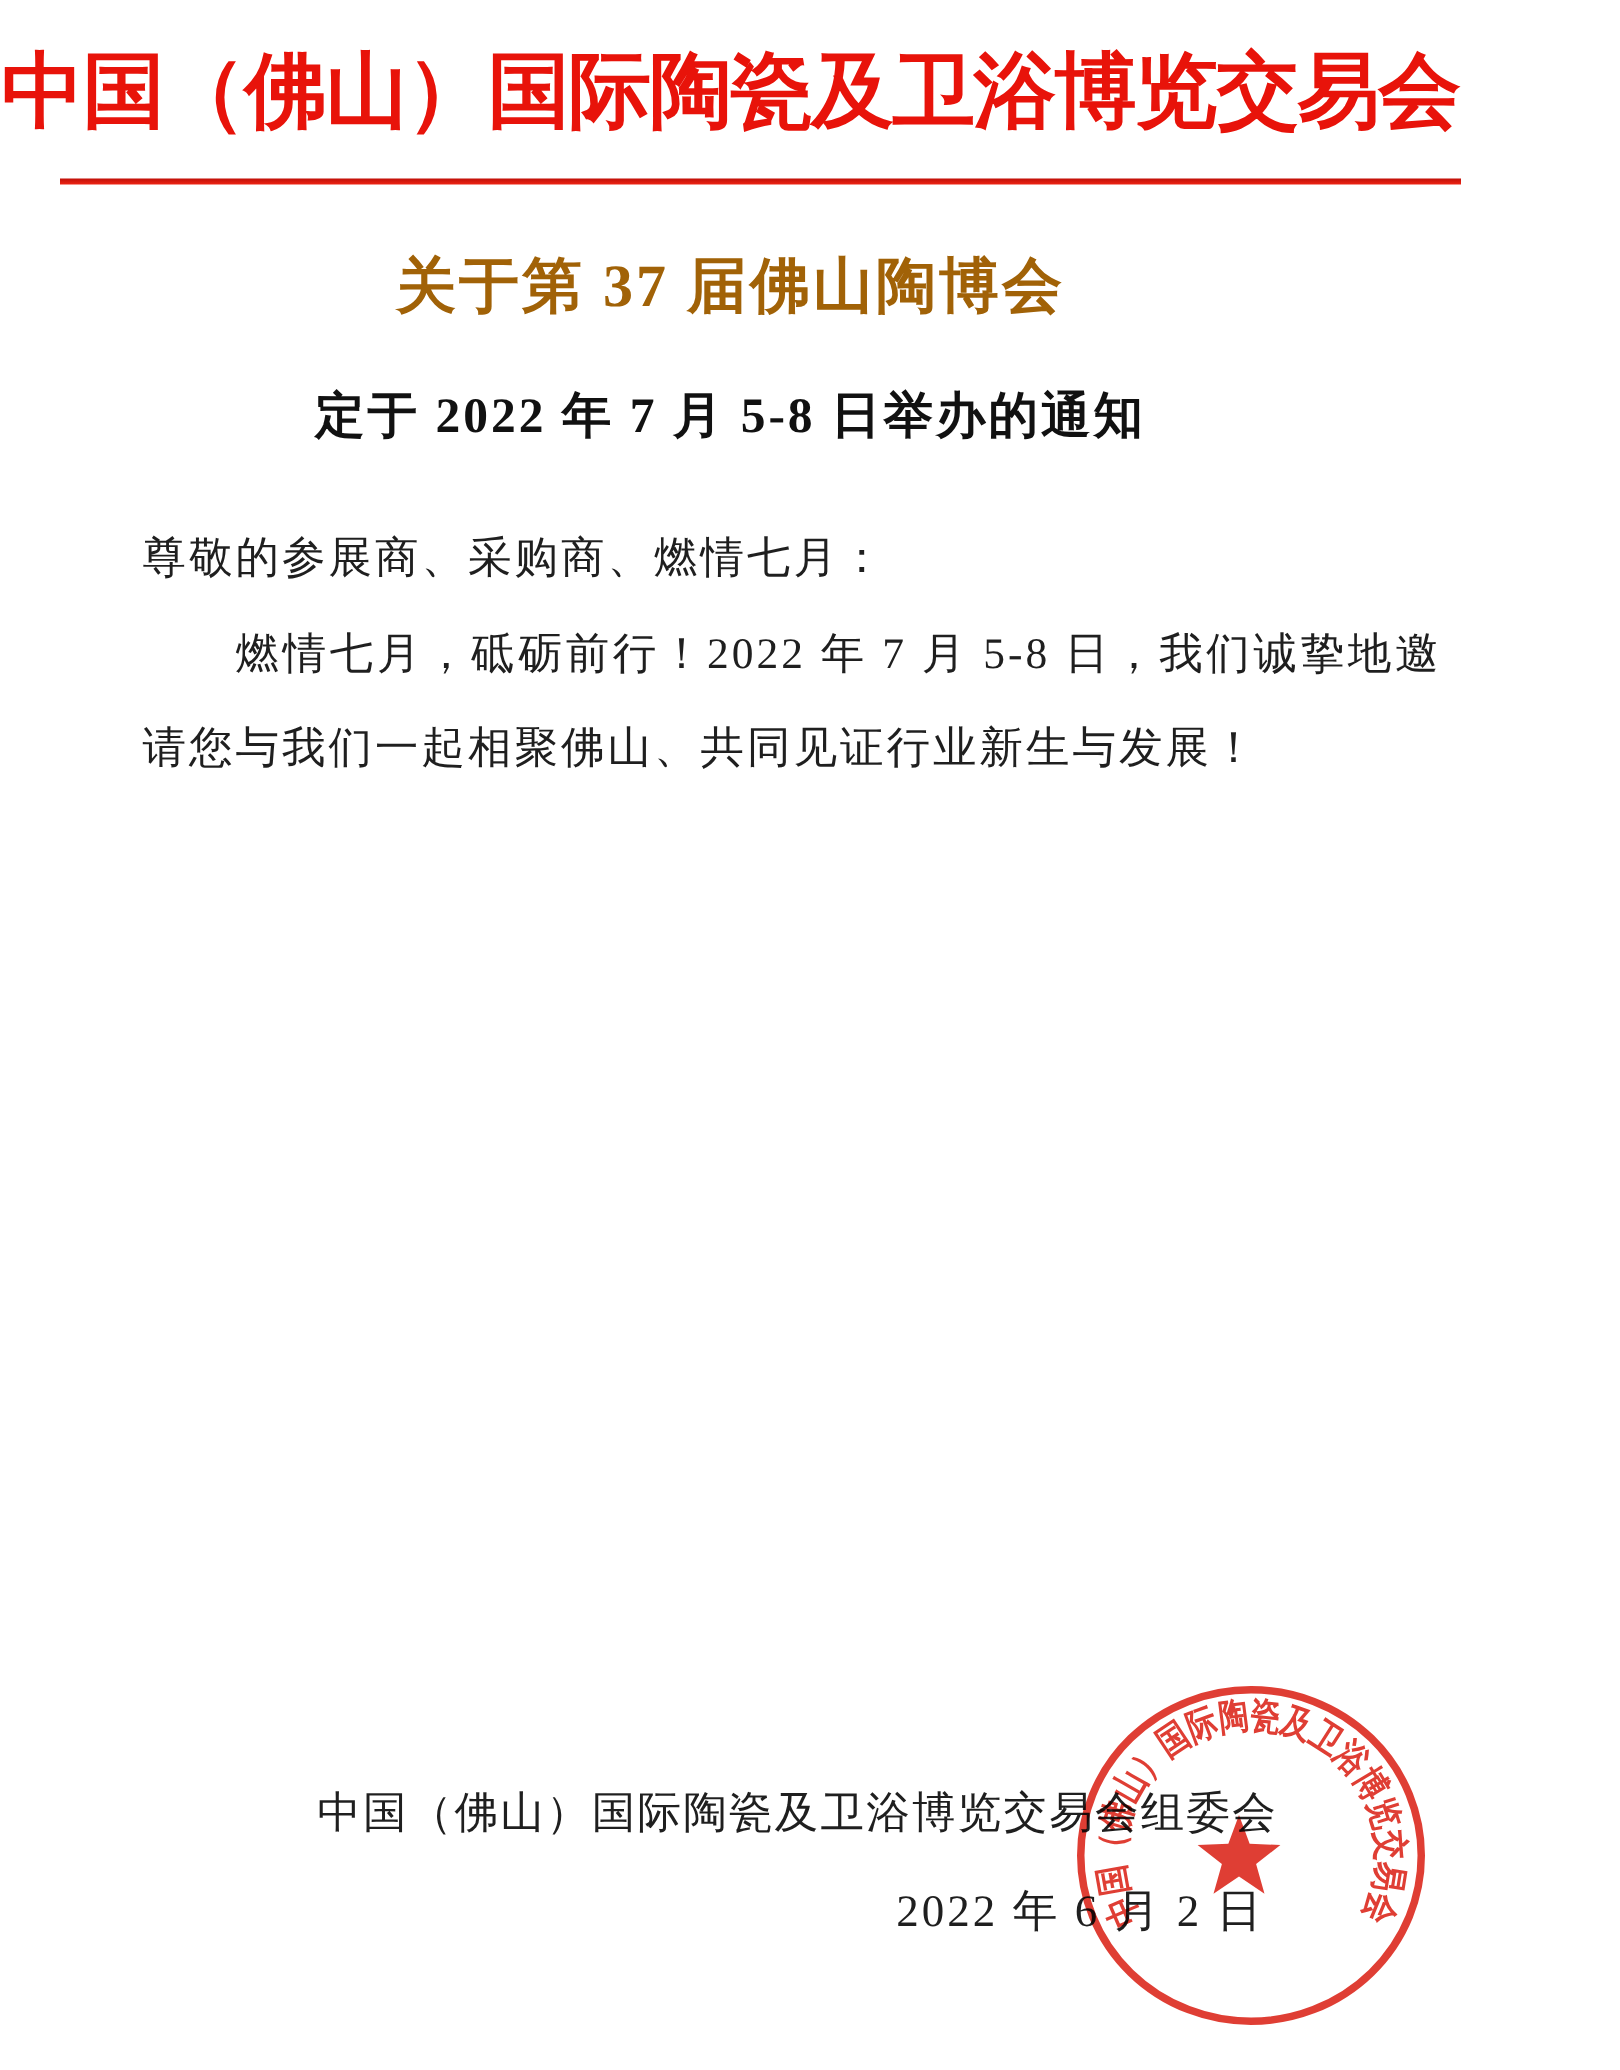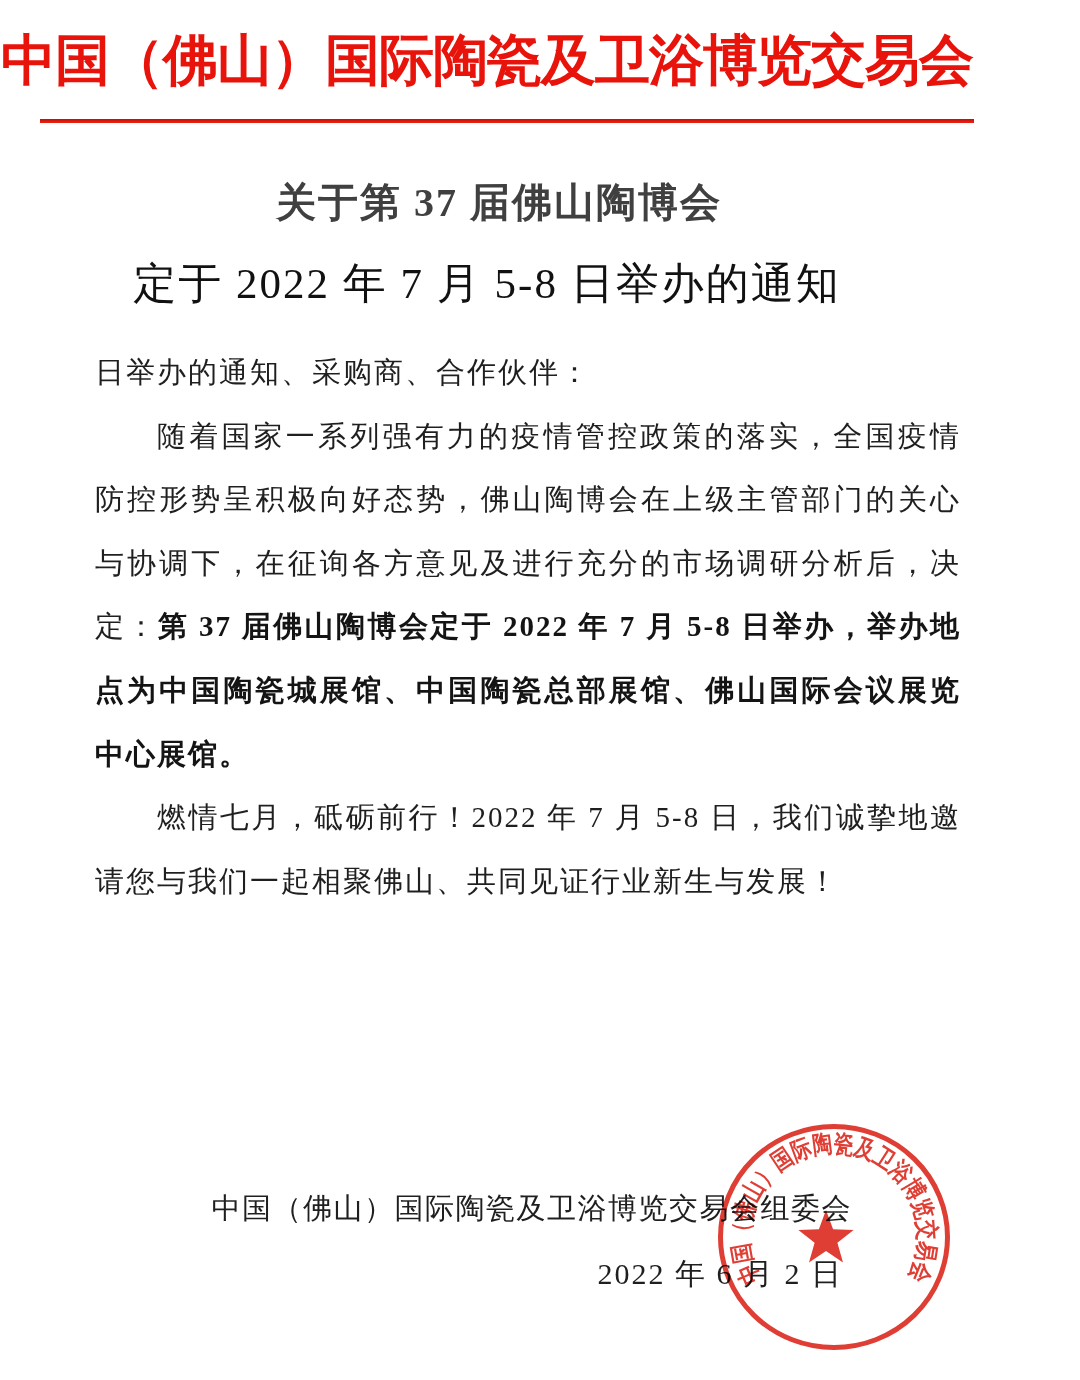--- a/index.html
+++ b/index.html
@@ -24,35 +24,35 @@
   }
   .red-rule {
     position: absolute;
     top: 119px; left: 40px;
     width: 1000px; height: 4px;
     background: linear-gradient(to bottom, #c01008, #ee2415);
   }
   .doc-title1 {
     position: absolute;
     top: 163px; left: 0; width: 100%;
-    margin: 12px;
+    margin: 0;
     text-align: center;
     font-size: 40px;
     font-weight: bold;
     letter-spacing: 2px;
-    color: #404040;
+    color: #a16207;
     white-space: nowrap;
   }
   .doc-title2 {
     position: absolute;
     top: 255px; left: 0; width: 100%;
     margin: 0;
     text-align: center;
-    font-size: 43px;
-    font-weight: normal;
+    font-size: 33px;
+    font-weight: bold;
     letter-spacing: 2px;
     color: #111;
     white-space: nowrap;
   }
   .doc-body {
     position: absolute;
     top: 341px; left: 95px;
     width: 866px;
     font-size: 29px;
     line-height: 63.6px;
@@ -100,22 +100,21 @@
 
   <div class="masthead">中国（佛山）国际陶瓷及卫浴博览交易会</div>
 
   <div class="red-rule"></div>
 
   <h1 class="doc-title1">关于第 37 届佛山陶博会</h1>
 
   <h1 class="doc-title2">定于 2022 年 7 月 5-8 日举办的通知</h1>
 
   <div class="doc-body">
-    <p>日举办的通知、采购商、合作伙伴：</p>
-    <p class="indent"><span>随着国家一系列强有力的疫情管控政策的落实，全国疫情防控形势呈积极向好态势，佛山陶博会在上级主管部门的关心与协调下，在征询各方意见及进行充分的市场调研分析后，决定：</span><span class="bold">第 37 届佛山陶博会定于 2022 年 7 月 5-8 日举办，举办地点为中国陶瓷城展馆、中国陶瓷总部展馆、佛山国际会议展览中心展馆。</span></p>
+    <p>尊敬的参展商、采购商、燃情七月：</p>
     <p class="indent">燃情七月，砥砺前行！2022 年 7 月 5-8 日，我们诚挚地邀请您与我们一起相聚佛山、共同见证行业新生与发展！</p>
   </div>
 
   <div class="signature">中国（佛山）国际陶瓷及卫浴博览交易会组委会</div>
 
   <div class="date">2022 年 6 月 2 日</div>
 
   <svg class="stamp" viewBox="0 0 240 234">
     <defs>
       <path id="seal-arc" d="M 46.4 159.5 A 85 85 0 1 1 193.6 159.5" fill="none"></path>

